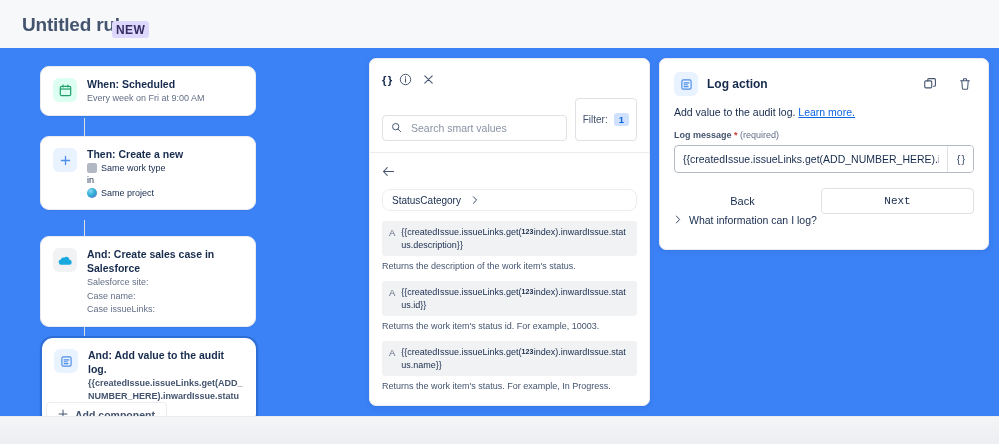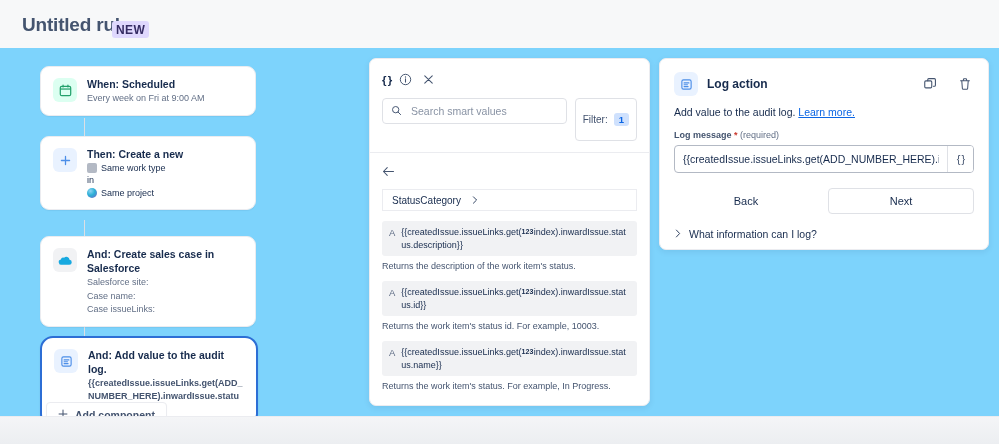--- a/index.html
+++ b/index.html
@@ -48,21 +48,21 @@
     background: #0c66e4; color: #fff; border: none;
     border-left: 1px solid #0a5ccc;
     padding: 6px 7px; border-radius: 0 3px 3px 0; cursor: pointer;
     display: flex; align-items: center;
   }
   .divider-v { width: 1px; height: 20px; background: #dfe1e6; margin: 0 6px; }
 
   
   .canvas {
     position: absolute; left: 0; top: 48px; width: 999px; height: 368px;
-    background: #7dd3fc;
+    background: #3b82f6;
   }
   .bottom-strip {
     position: absolute; left: 0; top: 416px; width: 999px; height: 28px;
     background: linear-gradient(#f4f5f7, #eceef1);
     border-top: 1px solid #ebecf0;
   }
 
   
   .chain { position: absolute; left: 40px; top: 18px; width: 230px; }
   .connector { position: absolute; left: 44px; width: 1px; background: #dcdfe4; }
@@ -123,21 +123,21 @@
   .sv-head {
     display: flex; align-items: center; padding: 12px 12px 0 12px;
   }
   .sv-brace { font-size: 11.5px; font-weight: 700; color: #172b4d; letter-spacing: -1px; margin-right: 6px; }
   .sv-title { font-size: 11.5px; font-weight: 700; color: #172b4d; flex: 1; }
   .icon-btn {
     background: transparent; border: none; cursor: pointer; padding: 2px;
     display: flex; align-items: center; justify-content: center;
   }
   .sv-searchrow {
-    display: flex; align-items: flex-start; gap: 8px;
+    display: flex; align-items: flex-end; gap: 8px;
     padding: 10px 12px 11px 12px;
     border-bottom: 1px solid #ebecf0;
   }
   .sv-search {
     flex: 1; display: flex; align-items: center; gap: 7px;
     border: 1px solid #dfe1e6; border-radius: 4px; height: 26px; padding: 0 8px;
     background: #fff;
   }
   .sv-search input {
     border: none; outline: none; flex: 1; font-size: 10.5px;
@@ -155,21 +155,21 @@
   }
 
   .sv-breadcrumb {
     display: flex; align-items: flex-start; gap: 8px; padding: 11px 12px 6px 12px;
   }
   .sv-back { background: transparent; border: none; cursor: pointer; padding: 0; margin-top: 1px; }
   .sv-crumb-text {
     font-size: 9px; font-weight: 700; color: #172b4d; line-height: 12px;
   }
   .sv-catrow {
-    margin: 3px 12px 0 12px; border: 1px solid #ebecf0; border-radius: 0;
+    margin: 3px 12px 0 12px; border: 1px solid #ebecf0; border-radius: 8px;
     height: 22px; display: flex; align-items: center; gap: 10px; padding: 7px 9px;
     font-size: 10px; color: #172b4d; cursor: pointer;
   }
   .sv-list { padding: 10px 12px 0 12px; }
   .sv-item { margin-bottom: 9px; }
   .sv-item-chip {
     background: #f1f2f4; border-radius: 3px; padding: 5px 7px;
     display: flex; gap: 6px; align-items: flex-start; cursor: pointer;
   }
   .sv-type-a {
@@ -215,25 +215,25 @@
     letter-spacing: -1px; display: flex; align-items: center; justify-content: center;
     font-family: inherit;
   }
   .cfg-btnrow { display: flex; align-items: center; gap: 10px; margin-top: 15px; }
   .cfg-back {
     flex: 1; background: transparent; border: none; cursor: pointer;
     font-size: 11px; color: #172b4d; padding: 6px 0; font-family: inherit;
   }
   .cfg-next {
     flex: 1; background: #fff; border: 1px solid #dfe1e6; border-radius: 4px;
-    cursor: pointer; font-size: 11px; color: #172b4d; padding: 6px 0;
-    font-family: Liberation Sans, sans-serif;
+    cursor: pointer; font-size: 11px; color: #172b4d; padding: 6px 7px;
+    font-family: Liberation Mono, monospace;
   }
   .cfg-expand {
-    display: flex; align-items: center; gap: 7px; margin-top: 14px;
+    display: flex; align-items: center; gap: 7px; margin-top: 0;
     font-size: 10.5px; color: #172b4d; cursor: pointer;
   }
 </style>
 </head>
 <body>
 
 <div class="topbar">
   <div class="rule-title">Untitled rule</div>
   <div class="new-badge">NEW</div>
 

